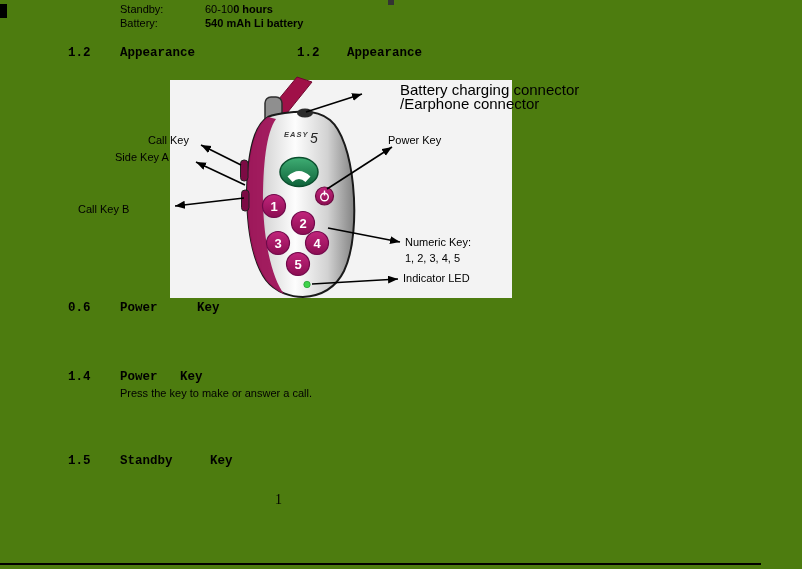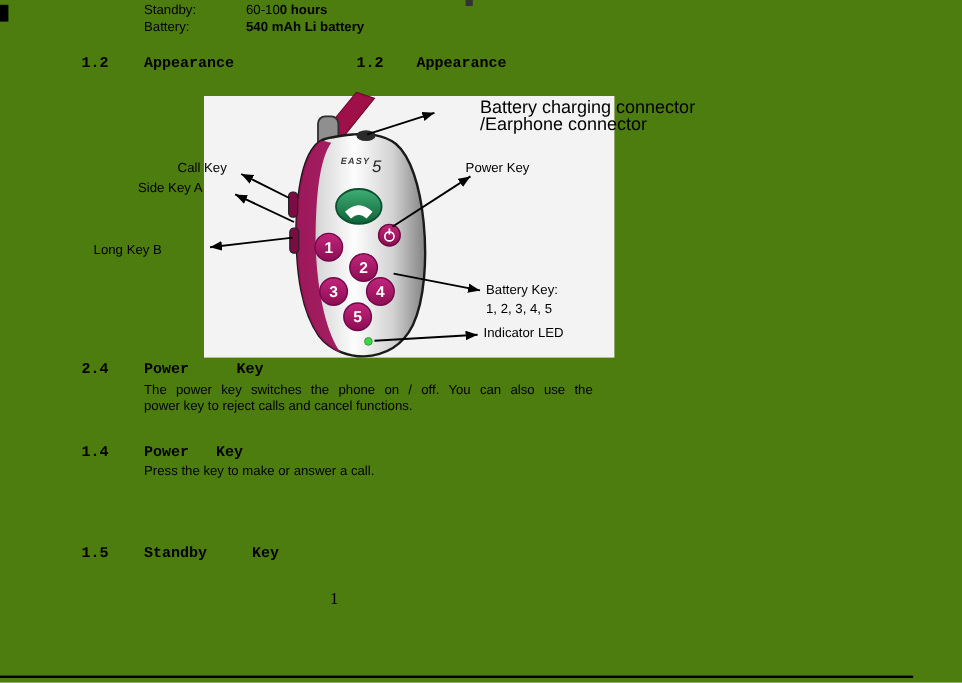--- a/index.html
+++ b/index.html
@@ -114,33 +114,29 @@
     <line class="arrow" x1="244" y1="123" x2="175" y2="131" marker-end="url(#ah)"></line>
     <line class="arrow" x1="327" y1="114" x2="392" y2="72" marker-end="url(#ah)"></line>
     <line class="arrow" x1="328" y1="153" x2="400" y2="167" marker-end="url(#ah)"></line>
     <line class="arrow" x1="312" y1="209" x2="398" y2="204" marker-end="url(#ah)"></line>
   </svg>
 
   <div class="abs lbl-sm" style="left:373px;top:83px">Battery charging connector</div>
   <div class="abs lbl-sm" style="left:373px;top:97px">/Earphone connector</div>
   <div class="abs lbl" style="left:148px;top:134px">Call Key</div>
   <div class="abs lbl" style="left:115px;top:151px">Side Key A</div>
-  <div class="abs lbl" style="left:78px;top:203px">Long Key B</div>
+  <div class="abs lbl" style="left:78px;top:203px">Call Key B</div>
   <div class="abs lbl" style="left:388px;top:134px">Power Key</div>
-  <div class="abs lbl" style="left:405px;top:236px">Battery Key:</div>
+  <div class="abs lbl" style="left:405px;top:236px">Numeric Key:</div>
   <div class="abs lbl" style="left:405px;top:252px">1, 2, 3, 4, 5</div>
   <div class="abs lbl" style="left:403px;top:272px">Indicator LED</div>
 
-  <div class="abs h" style="left:68px;top:301px">2.4</div>
+  <div class="abs h" style="left:68px;top:301px">0.6</div>
   <div class="abs h" style="left:120px;top:301px">Power</div>
   <div class="abs h" style="left:197px;top:301px">Key</div>
-  <div class="abs body-text" style="left:120px;top:318px;width:374px">
-    <div class="just">The power key switches the phone on / off. You can also use the</div>
-    <div>power key to reject calls and cancel functions.</div>
-  </div>
 
   <div class="abs h" style="left:68px;top:370px">1.4</div>
   <div class="abs h" style="left:120px;top:370px">Power</div>
   <div class="abs h" style="left:180px;top:370px">Key</div>
   <div class="abs body-text" style="left:120px;top:386px;width:374px">
     <div>Press the key to make or answer a call.</div>
   </div>
 
   <div class="abs h" style="left:68px;top:454px">1.5</div>
   <div class="abs h" style="left:120px;top:454px">Standby</div>

